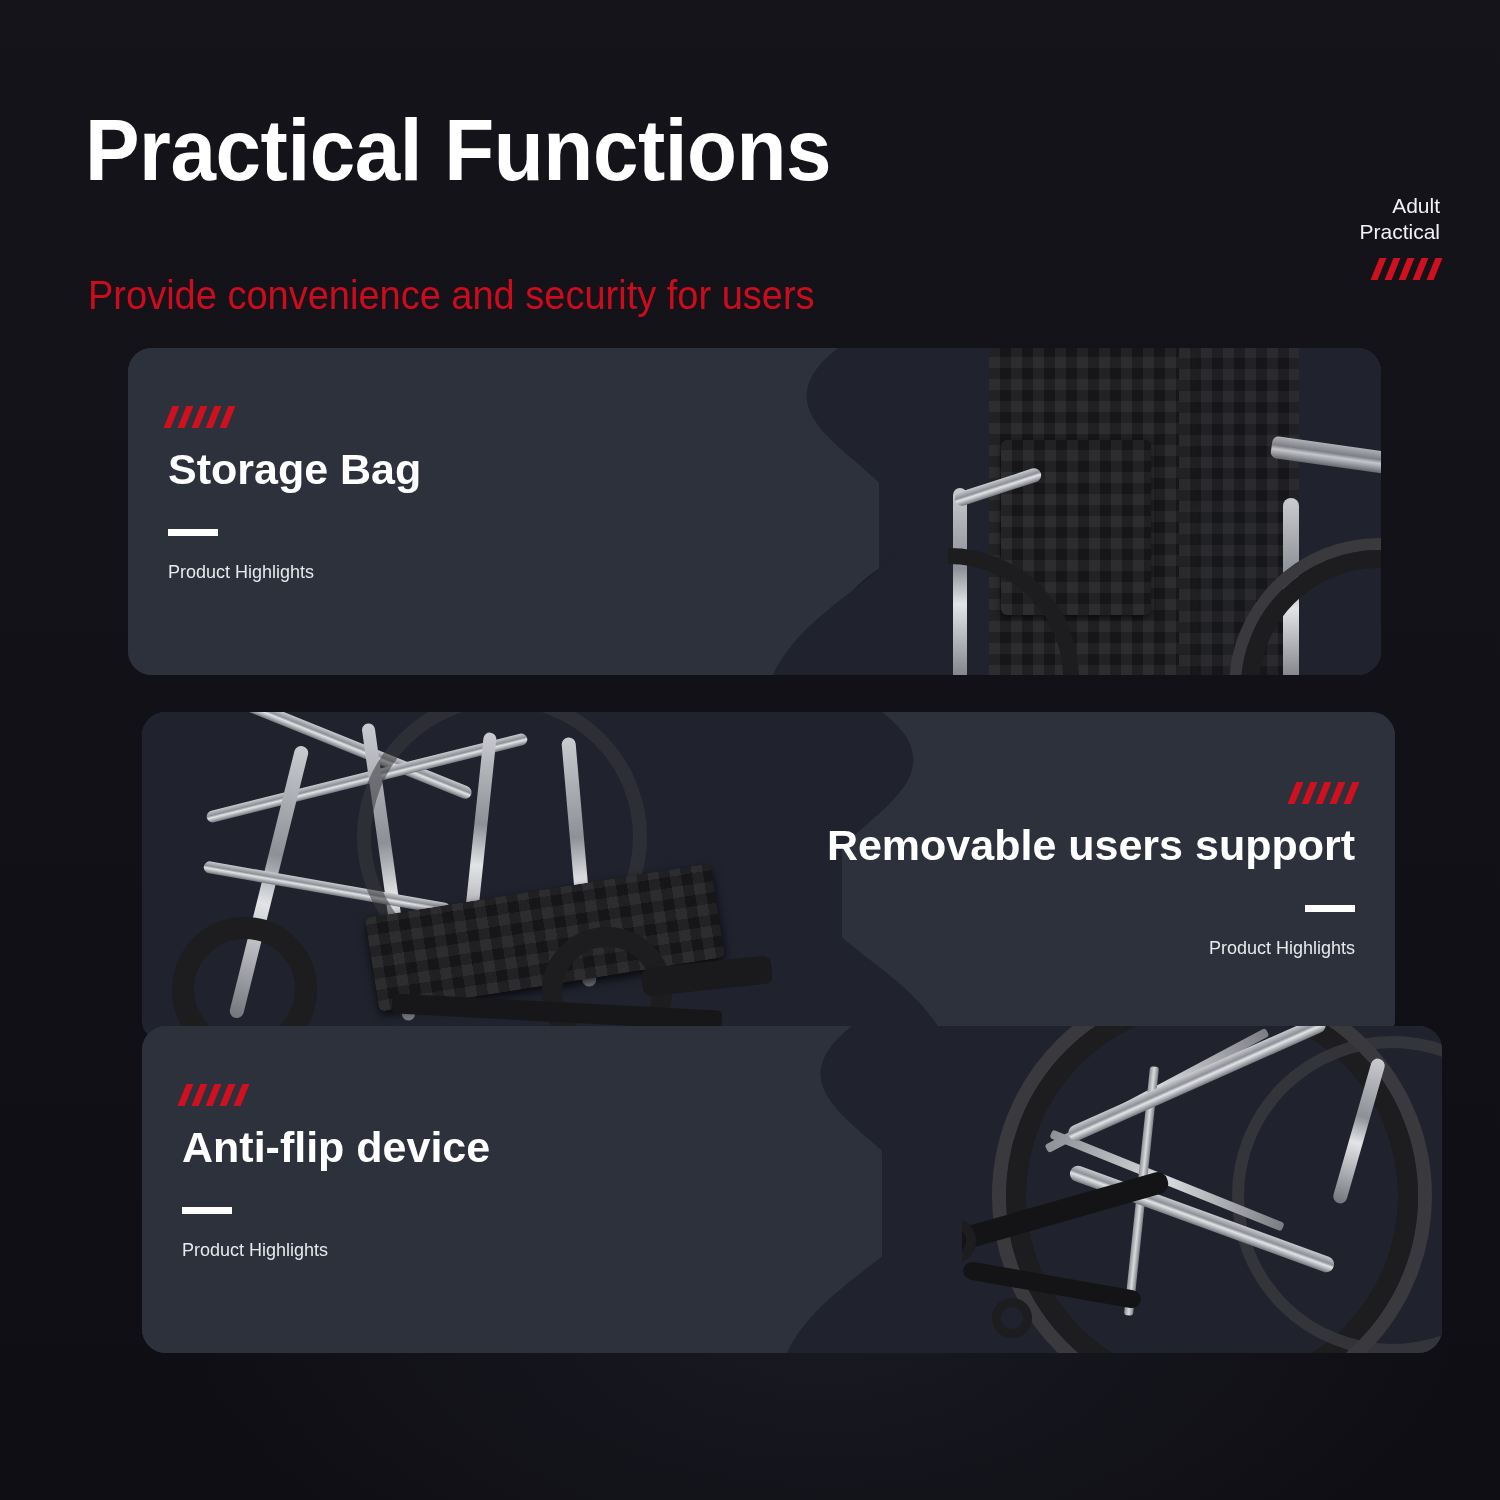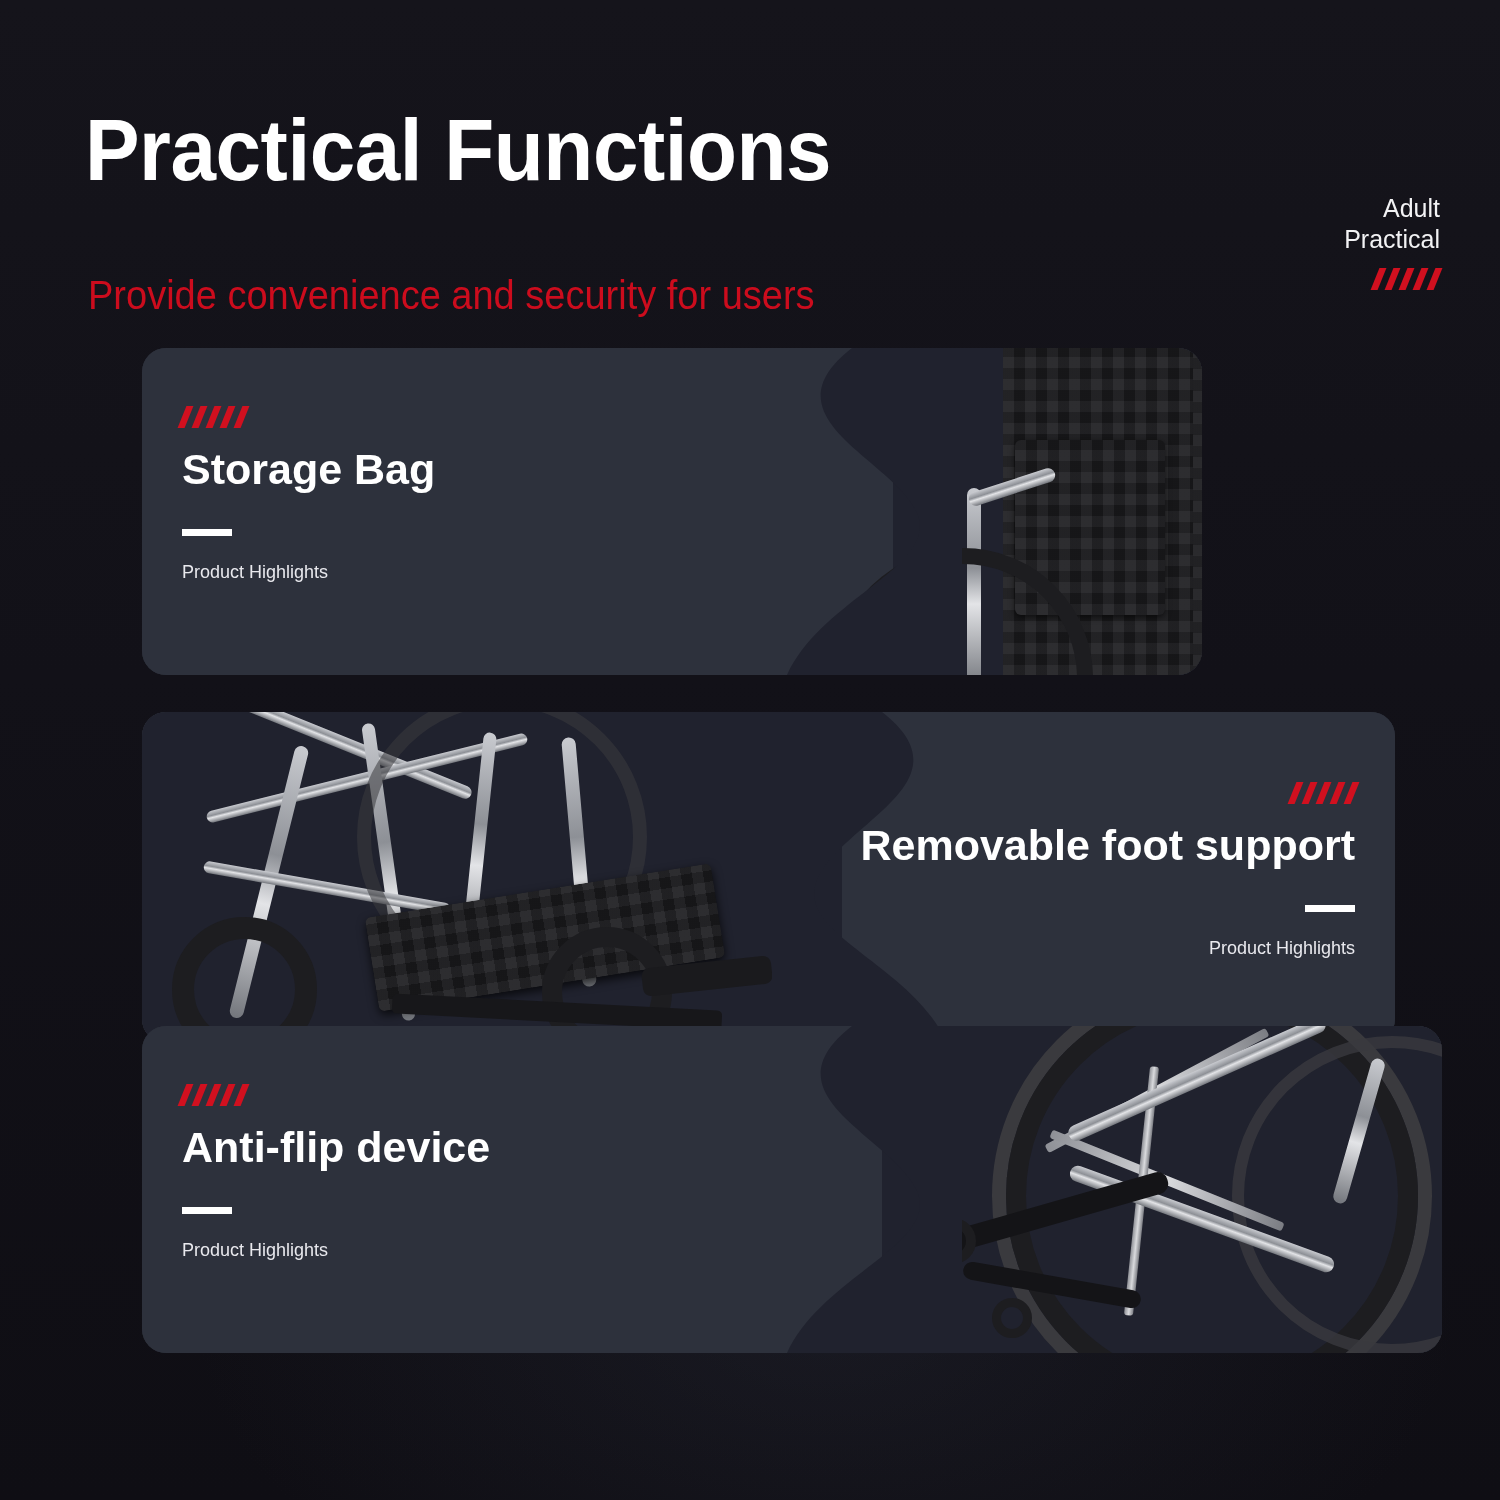--- a/index.html
+++ b/index.html
@@ -34,21 +34,21 @@
   .subtitle {
     position:absolute; left:88px; top:232px;
     font-size:40px; font-weight:normal; color:#cc0c1d;
     transform:scaleX(0.95); transform-origin:left center;
     white-space:nowrap;
   }
   .brand {
     position:absolute; right:60px; top:152px;
     text-align:right; line-height:1.25;
   }
-  .brand-line { font-size:25px; color:#f2f2f4; display:block; }
+  .brand-line { font-size:21px; color:#f2f2f4; display:block; }
 
   
   .slashes { display:flex; gap:7px; height:22px; align-items:center; }
   .slashes.right { justify-content:flex-end; }
   .slashes i {
     display:block; width:7px; height:22px;
     background:#d1101f;
     transform:skewX(-22deg);
   }
   .brand .slashes { margin-top:12px; margin-right:2px; }
@@ -78,21 +78,21 @@
   .card-title {
     font-size:43px; font-weight:bold; color:#ffffff;
     line-height:1.1; margin-top:18px; white-space:nowrap;
   }
   .rule { width:50px; height:7px; background:#ffffff; margin-top:36px; }
   .sub { font-size:18px; color:#e9e9ee; margin-top:26px; white-space:nowrap; }
   .card-body.right { text-align:right; }
   .card-body.right .rule { margin-left:auto; }
 
   
-  #card-storage { left:142px; top:348px; width:1060px; height:327px; }
+  #card-storage { left:128px; top:348px; width:1253px; height:327px; }
   #card-storage .photo { left:751px; right:0; }
   #card-storage .wave { left:560px; }
   #card-storage .card-body { left:40px; top:58px; }
 
   
   #card-foot { left:142px; top:712px; width:1253px; height:331px; }
   #card-foot .photo { left:0; width:700px; }
   #card-foot .wave { left:630px; }
   #card-foot .card-body { right:40px; top:70px; }
 
@@ -208,21 +208,21 @@
     </div>
 
     <div class="card-body right">
       <div class="slashes right">
         <i></i>
           <i></i>
           <i></i>
           <i></i>
           <i></i>
       </div>
-      <div class="card-title">Removable foot support</div>
+      <div class="card-title">Removable users support</div>
       <div class="rule"></div>
       <div class="sub">Product Highlights</div>
     </div>
   </div>
 
   <div class="card" id="card-antiflip">
     <div class="panel"></div>
 
     <div class="photo">
       <div class="ph-inner">

